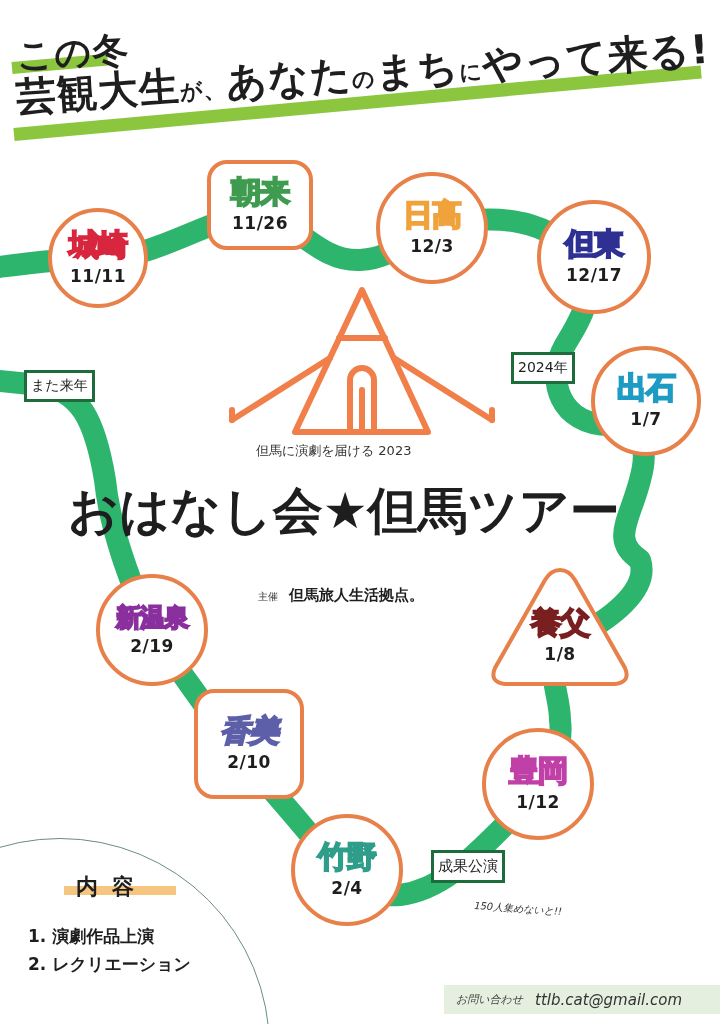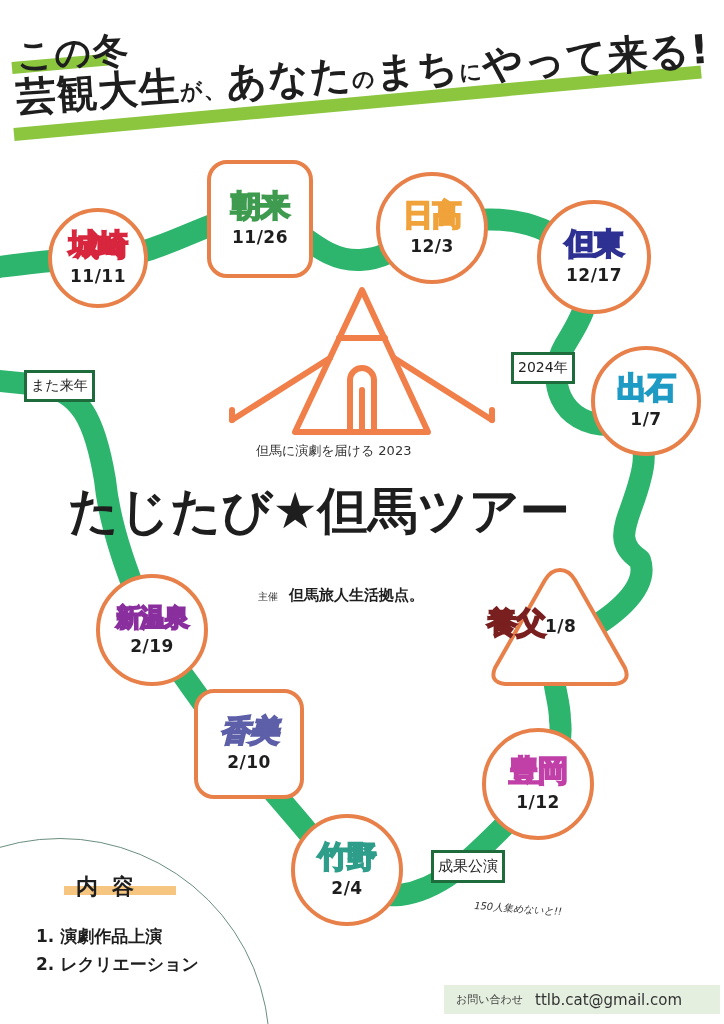--- a/index.html
+++ b/index.html
@@ -42,21 +42,21 @@
     color: #fff; -webkit-text-stroke: 2px currentColor;
     paint-order: stroke fill;
   }
   .st-date { font-size: 17px; font-weight: bold; color: #1e1e1e; margin-top: 6px; letter-spacing: 0.5px; }
 
   
   .tri-station { position: absolute; left: 487px; top: 560px; width: 146px; height: 132px; }
   .tri-station svg { position: absolute; left: 0; top: 0; }
   .tri-content {
     position: absolute; left: 0; top: 48px; width: 146px;
-    display: flex; flex-direction: row; align-items: center;
+    display: flex; flex-direction: column; align-items: center;
   }
 
   
   .label-box {
     position: absolute; background: #fff; border: 3px solid #1e6b3b;
     font-size: 14px; padding: 4px 4px; white-space: nowrap; color: #1e1e1e;
   }
 
   
   .tagline {
@@ -80,28 +80,28 @@
     position: absolute; left: -150px; top: 838px; width: 420px; height: 420px;
     border: 1.5px solid #6a8e7f; border-radius: 50%;
   }
   .content-heading {
     position: absolute; left: 56px; top: 872px; width: 112px; text-align: center;
     font-size: 22px; font-weight: bold; letter-spacing: 14px; color: #1e1e1e;
   }
   .content-heading-bar {
     position: absolute; left: 64px; top: 886px; width: 112px; height: 9px; background: #f6c57f;
   }
-  .content-list { position: absolute; left: 28px; top: 922px; list-style: none; margin-left: 8px; }
+  .content-list { position: absolute; left: 28px; top: 922px; list-style: none; }
   .content-list li {
     font-size: 17px; font-weight: bold; color: #1e1e1e; line-height: 28px; white-space: nowrap;
   }
 
   .contact {
     position: absolute; left: 444px; top: 985px; width: 276px; height: 29px;
-    background: #e4efe0; display: flex; align-items: center; padding-left: 12px;
+    background: #e4efe0; display: flex; align-items: center; padding-left: 12px; font-style: italic;
   }
   .contact .c-label { font-size: 11px; color: #444; margin-right: 12px; }
   .contact .c-email { font-size: 15px; color: #333; }
 </style>
 </head>
 <body>
 
 <svg class="track-svg" viewBox="0 0 724 1024">
   <g fill="none" stroke="#2db56e" stroke-width="22" stroke-linecap="round" stroke-linejoin="round">
 
@@ -143,21 +143,21 @@
   <div class="hl-line2">
     <span>芸観大生</span><span class="small">が、</span><span>あなた</span><span class="small">の</span><span>まち</span><span class="small">に</span><span>やって来る!</span>
   </div>
 </div>
 
 <div class="station circle" style="left:48px;top:208px;width:100px;height:100px;">
   <div class="st-name" style="color:#d7263d;">城崎</div>
   <div class="st-date">11/11</div>
 </div>
 
-<div class="station rounded" style="left:207px;top:160px;width:106px;height:118px;">
+<div class="station rounded" style="left:207px;top:160px;width:106px;height:90px;">
   <div class="st-name" style="color:#3e9b4f;">朝来</div>
   <div class="st-date">11/26</div>
 </div>
 
 <div class="station circle" style="left:376px;top:172px;width:112px;height:112px;">
   <div class="st-name" style="color:#f0a23b;">日高</div>
   <div class="st-date">12/3</div>
 </div>
 
 <div class="station circle" style="left:537px;top:200px;width:114px;height:114px;">
@@ -199,21 +199,21 @@
   <div class="st-name" style="color:#8a2f9e;font-size:25px;">新温泉</div>
   <div class="st-date">2/19</div>
 </div>
 
 <div class="label-box" style="left:24px;top:370px;">また来年</div>
 <div class="label-box" style="left:511px;top:352px;">2024年</div>
 <div class="label-box" style="left:431px;top:850px;font-size:15px;">成果公演</div>
 <div class="note-hand">150人集めないと!!</div>
 
 <div class="tagline">但馬に演劇を届ける 2023</div>
-<div class="main-title">たじたび★但馬ツアー</div>
+<div class="main-title">おはなし会★但馬ツアー</div>
 <div class="organizer">
   <span class="org-label">主催</span>
   <span class="org-name">但馬旅人生活拠点。</span>
 </div>
 
 <div class="content-circle"></div>
 <div class="content-heading-bar"></div>
 <div class="content-heading">内容</div>
 <ul class="content-list">
   <li>1. 演劇作品上演</li>

